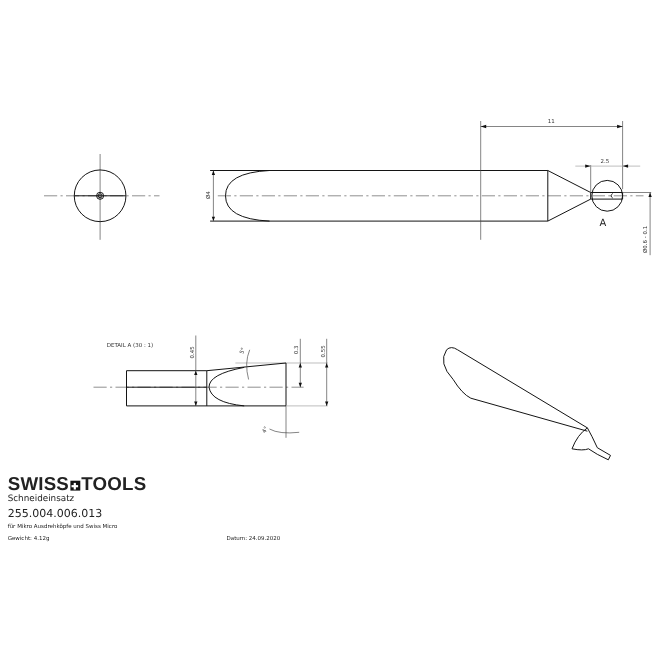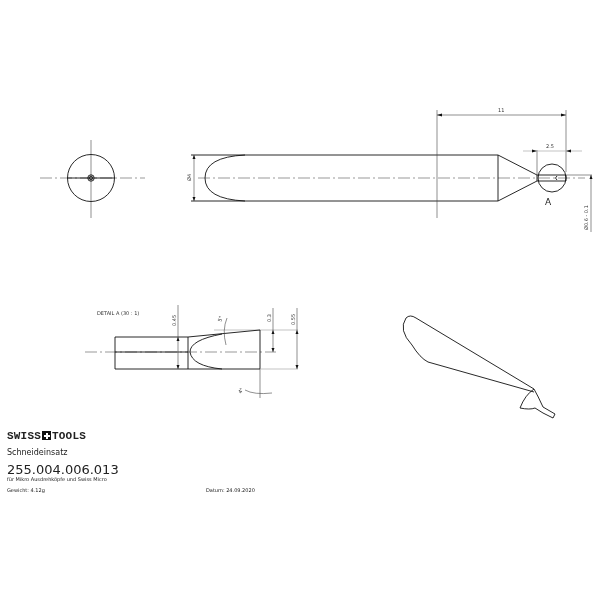--- a/index.html
+++ b/index.html
@@ -5,26 +5,26 @@
   html, body { margin: 0; padding: 0; background: #ffffff; }
   body { width: 600px; height: 600px; position: relative; overflow: hidden; font-family: "DejaVu Sans", sans-serif; }
   svg { position: absolute; left: 0; top: 0; }
   .ln { stroke: #111; stroke-width: 0.9; fill: none; }
   .thin { stroke: #444; stroke-width: 0.6; fill: none; }
   .ctr { stroke: #555; stroke-width: 0.6; fill: none; stroke-dasharray: 12 3 2 3; }
   .gry { stroke: #aaa; stroke-width: 0.7; fill: none; }
   .dim { font-size: 5px; fill: #333; font-family: "DejaVu Sans", sans-serif; }
   .lbl { font-size: 9px; fill: #222; font-family: "DejaVu Sans", sans-serif; }
   .tb { position: absolute; left: 7px; color: #222; font-family: "DejaVu Sans", sans-serif; white-space: nowrap; }
-  .brand { top: 430px; font-size: 11px; font-weight: bold; font-family: Liberation Mono, monospace; letter-spacing: 0.2px; }
+  .brand { top: 430px; font-size: 17px; font-weight: bold; font-family: Liberation Sans, sans-serif; letter-spacing: 0.2px; }
   .brand .cross { display: inline-block; width: 9px; height: 9px; background: #111; position: relative; vertical-align: -1px; margin: 0 1px; }
   .brand .cross::before { content: ""; position: absolute; left: 3.5px; top: 1.5px; width: 2px; height: 6px; background: #fff; }
   .brand .cross::after { content: ""; position: absolute; left: 1.5px; top: 3.5px; width: 6px; height: 2px; background: #fff; }
   .name { top: 448px; font-size: 8px; }
-  .num { top: 462px; font-size: 13px; }
+  .num { top: 462px; font-size: 10px; }
   .desc { top: 476px; font-size: 5px; }
   .weight { top: 487px; font-size: 5px; }
   .date { position: absolute; left: 206px; top: 487px; font-size: 5px; color: #222; font-family: "DejaVu Sans", sans-serif; }
 </style>
 </head>
 <body>
 
 <svg width="600" height="600" viewBox="0 0 600 600">
 
   <g>

